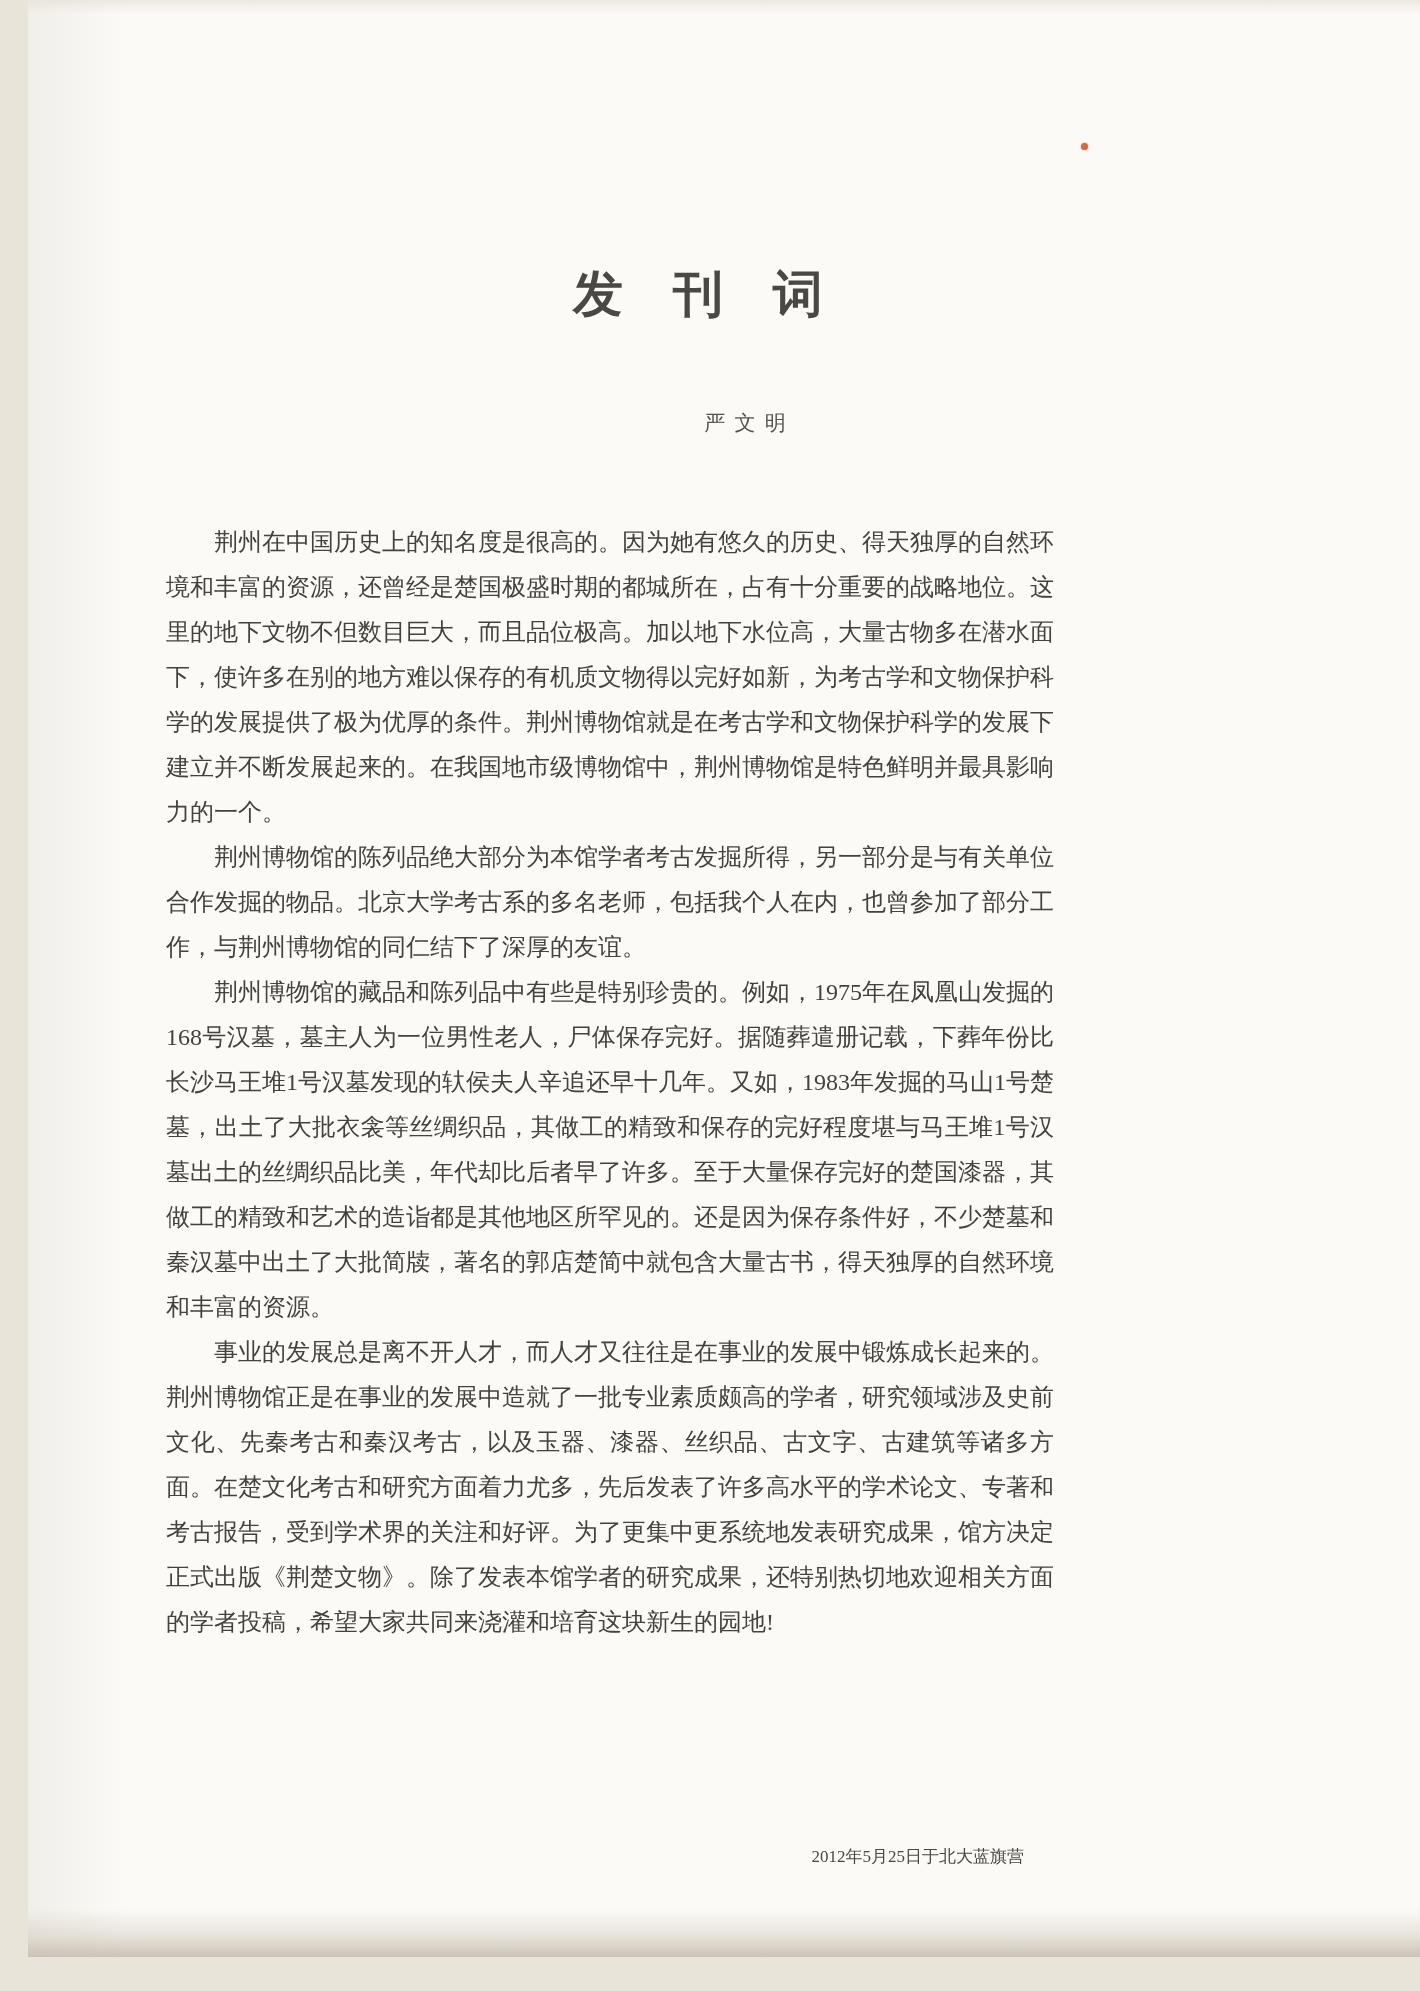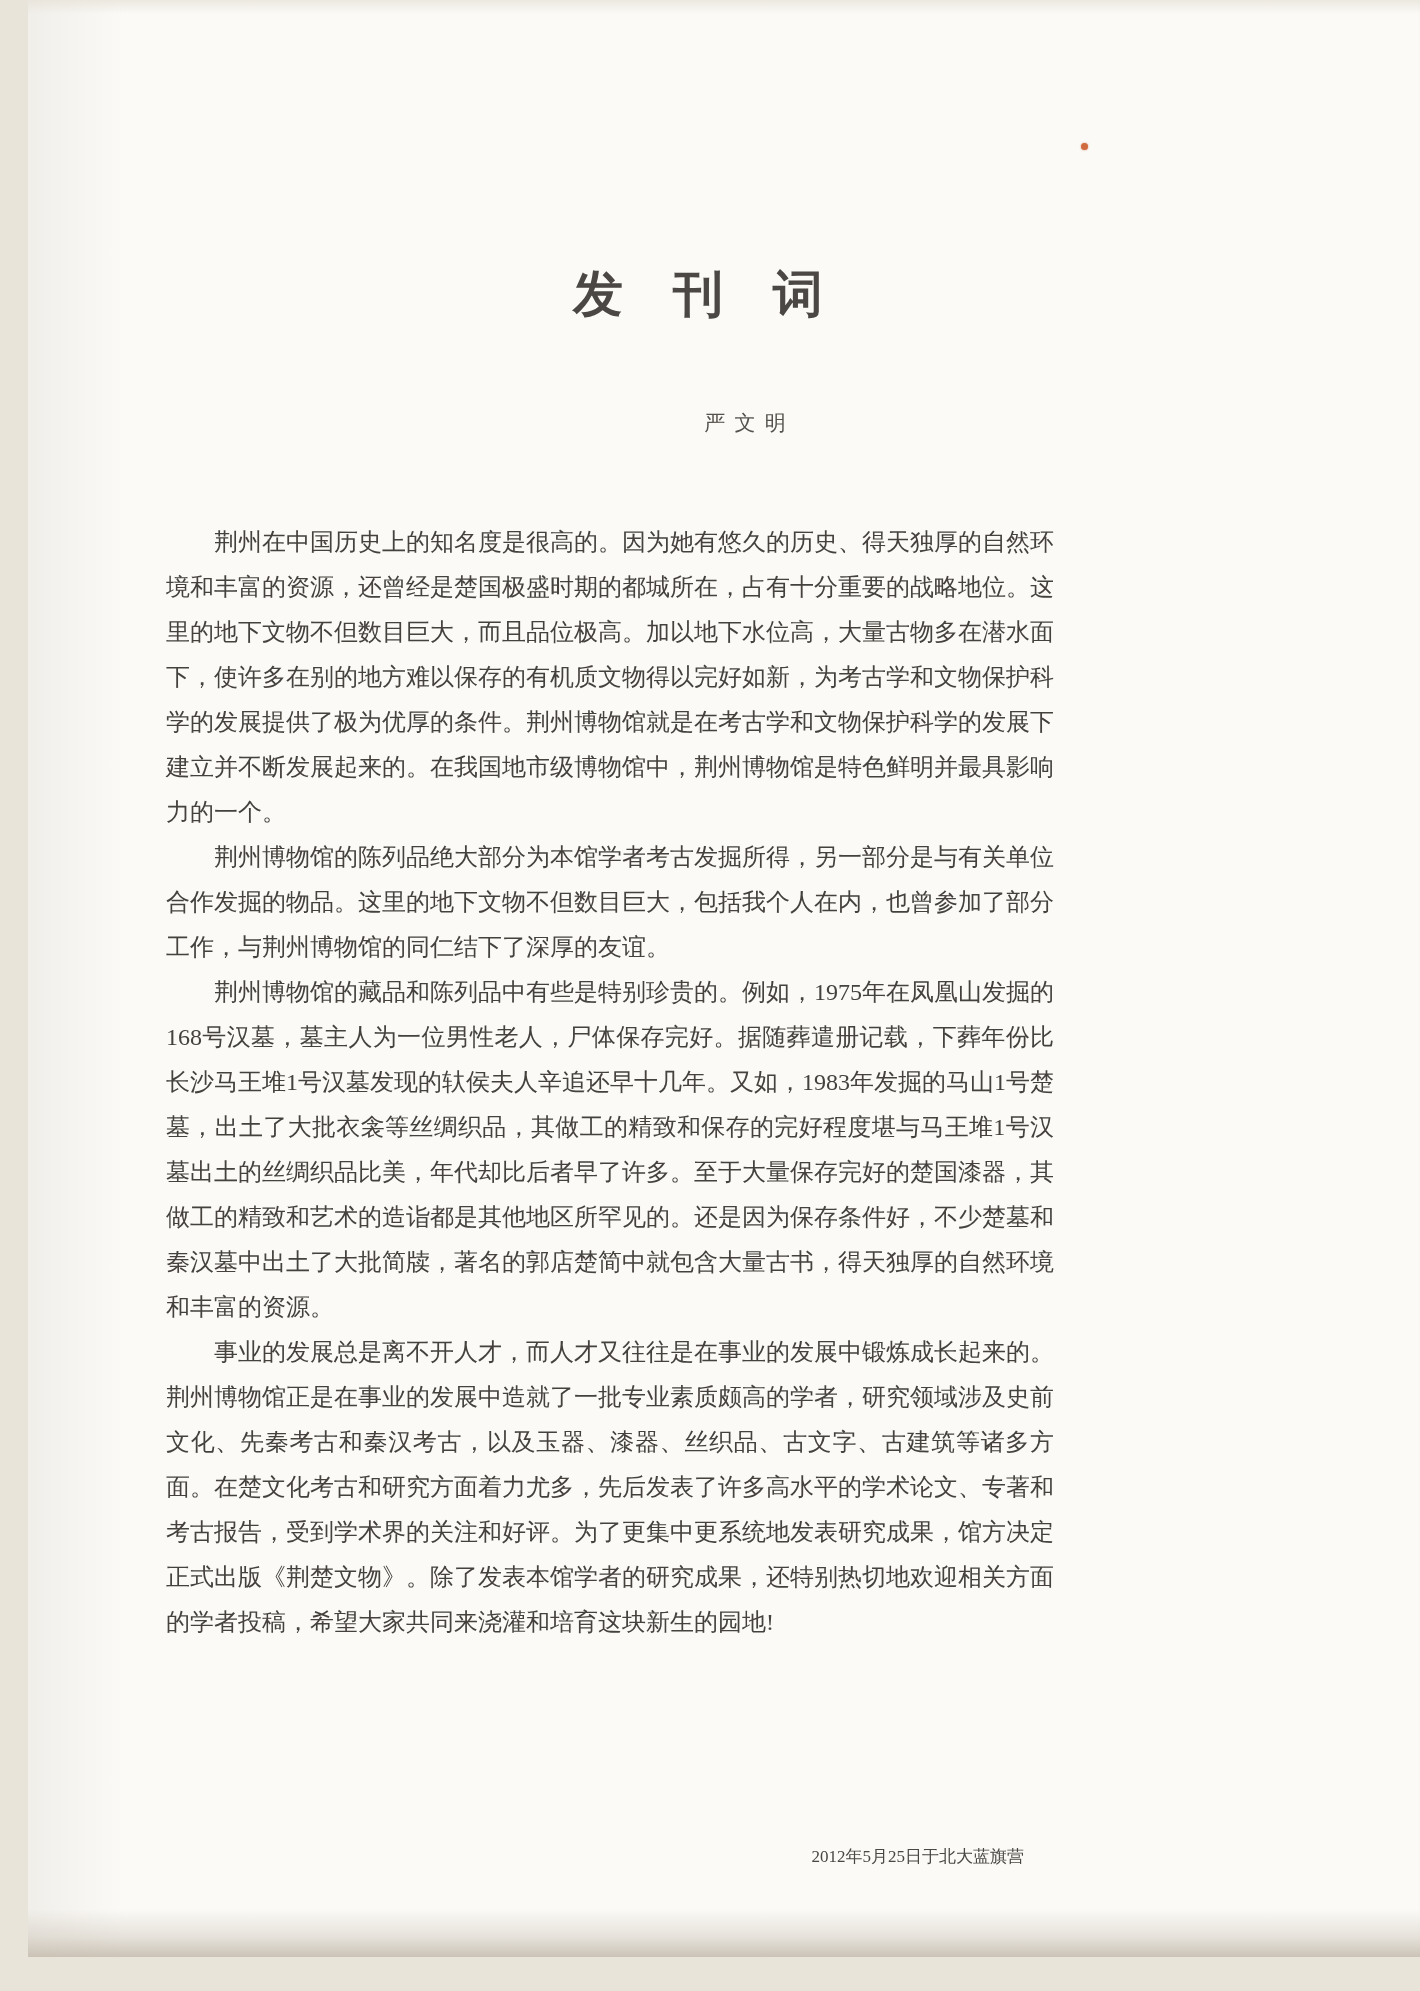--- a/index.html
+++ b/index.html
@@ -79,21 +79,21 @@
 <body>
 
 <div class="scan">
 
   <h1 class="title">发　刊　词</h1>
 
   <div class="author">严 文 明</div>
 
   <div class="body-text">
     <p>荆州在中国历史上的知名度是很高的。因为她有悠久的历史、得天独厚的自然环境和丰富的资源，还曾经是楚国极盛时期的都城所在，占有十分重要的战略地位。这里的地下文物不但数目巨大，而且品位极高。加以地下水位高，大量古物多在潜水面下，使许多在别的地方难以保存的有机质文物得以完好如新，为考古学和文物保护科学的发展提供了极为优厚的条件。荆州博物馆就是在考古学和文物保护科学的发展下建立并不断发展起来的。在我国地市级博物馆中，荆州博物馆是特色鲜明并最具影响力的一个。</p>
-    <p>荆州博物馆的陈列品绝大部分为本馆学者考古发掘所得，另一部分是与有关单位合作发掘的物品。这里的地下文物不但数目巨大，包括我个人在内，也曾参加了部分工作，与荆州博物馆的同仁结下了深厚的友谊。</p>
+    <p>荆州博物馆的陈列品绝大部分为本馆学者考古发掘所得，另一部分是与有关单位合作发掘的物品。北京大学考古系的多名老师，包括我个人在内，也曾参加了部分工作，与荆州博物馆的同仁结下了深厚的友谊。</p>
     <p>荆州博物馆的藏品和陈列品中有些是特别珍贵的。例如，1975年在凤凰山发掘的168号汉墓，墓主人为一位男性老人，尸体保存完好。据随葬遣册记载，下葬年份比长沙马王堆1号汉墓发现的轪侯夫人辛追还早十几年。又如，1983年发掘的马山1号楚墓，出土了大批衣衾等丝绸织品，其做工的精致和保存的完好程度堪与马王堆1号汉墓出土的丝绸织品比美，年代却比后者早了许多。至于大量保存完好的楚国漆器，其做工的精致和艺术的造诣都是其他地区所罕见的。还是因为保存条件好，不少楚墓和秦汉墓中出土了大批简牍，著名的郭店楚简中就包含大量古书，得天独厚的自然环境和丰富的资源。</p>
     <p>事业的发展总是离不开人才，而人才又往往是在事业的发展中锻炼成长起来的。荆州博物馆正是在事业的发展中造就了一批专业素质颇高的学者，研究领域涉及史前文化、先秦考古和秦汉考古，以及玉器、漆器、丝织品、古文字、古建筑等诸多方面。在楚文化考古和研究方面着力尤多，先后发表了许多高水平的学术论文、专著和考古报告，受到学术界的关注和好评。为了更集中更系统地发表研究成果，馆方决定正式出版《荆楚文物》。除了发表本馆学者的研究成果，还特别热切地欢迎相关方面的学者投稿，希望大家共同来浇灌和培育这块新生的园地!</p>
   </div>
 
   <div class="dateline">2012年5月25日于北大蓝旗营</div>
 
   <div class="speck"></div>
 
 </div>
 

